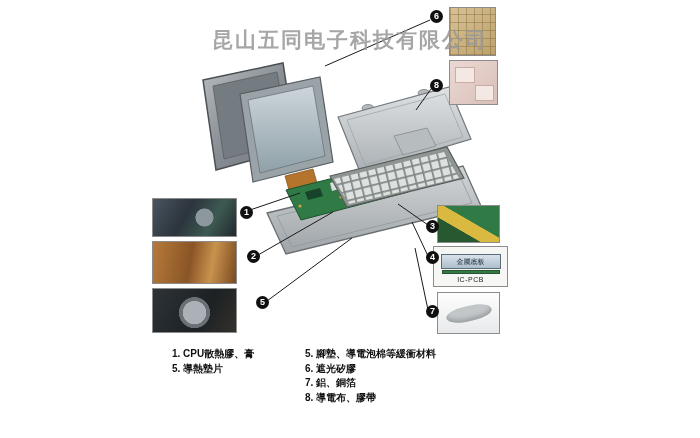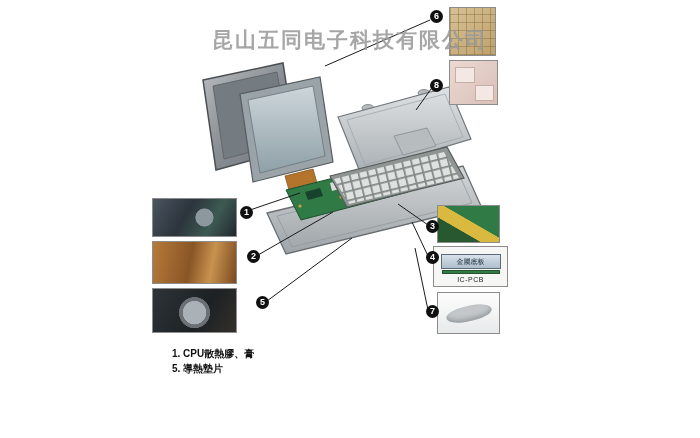--- a/index.html
+++ b/index.html
@@ -168,14 +168,20 @@
   <div class="callout" style="left:426px;top:251px;"><span>4</span></div>
   <div class="callout" style="left:256px;top:296px;"><span>5</span></div>
   <div class="callout" style="left:430px;top:10px;"><span>6</span></div>
   <div class="callout" style="left:426px;top:305px;"><span>7</span></div>
   <div class="callout" style="left:430px;top:79px;"><span>8</span></div>
 
   <div class="legend-col" id="legend-col1">
     <div class="legend-item">1. CPU散熱膠、膏</div>
     <div class="legend-item">5. 導熱墊片</div>
   </div>
+  <div class="legend-col" id="legend-col2">
+    <div class="legend-item">5. 腳墊、導電泡棉等緩衝材料</div>
+    <div class="legend-item">6. 遮光矽膠</div>
+    <div class="legend-item">7. 鋁、銅箔</div>
+    <div class="legend-item">8. 導電布、膠帶</div>
+  </div>
 
 </div>
 
 </body></html>

